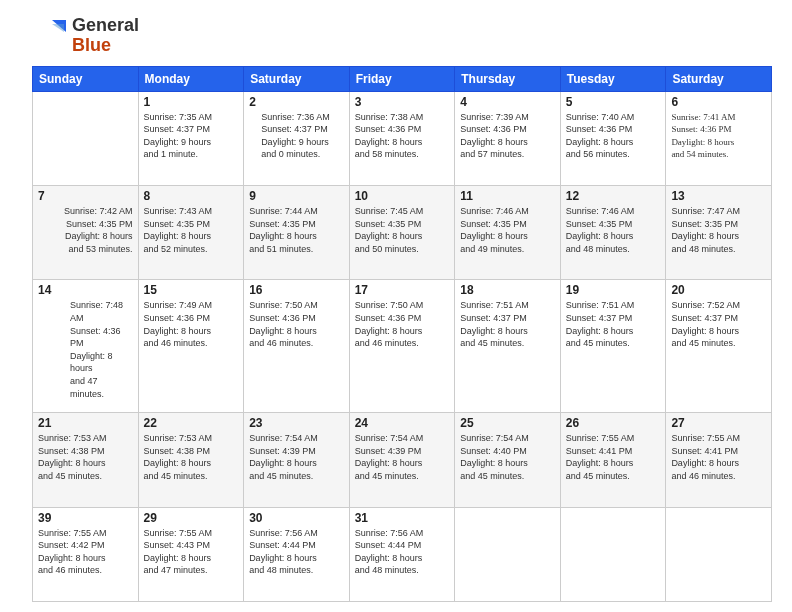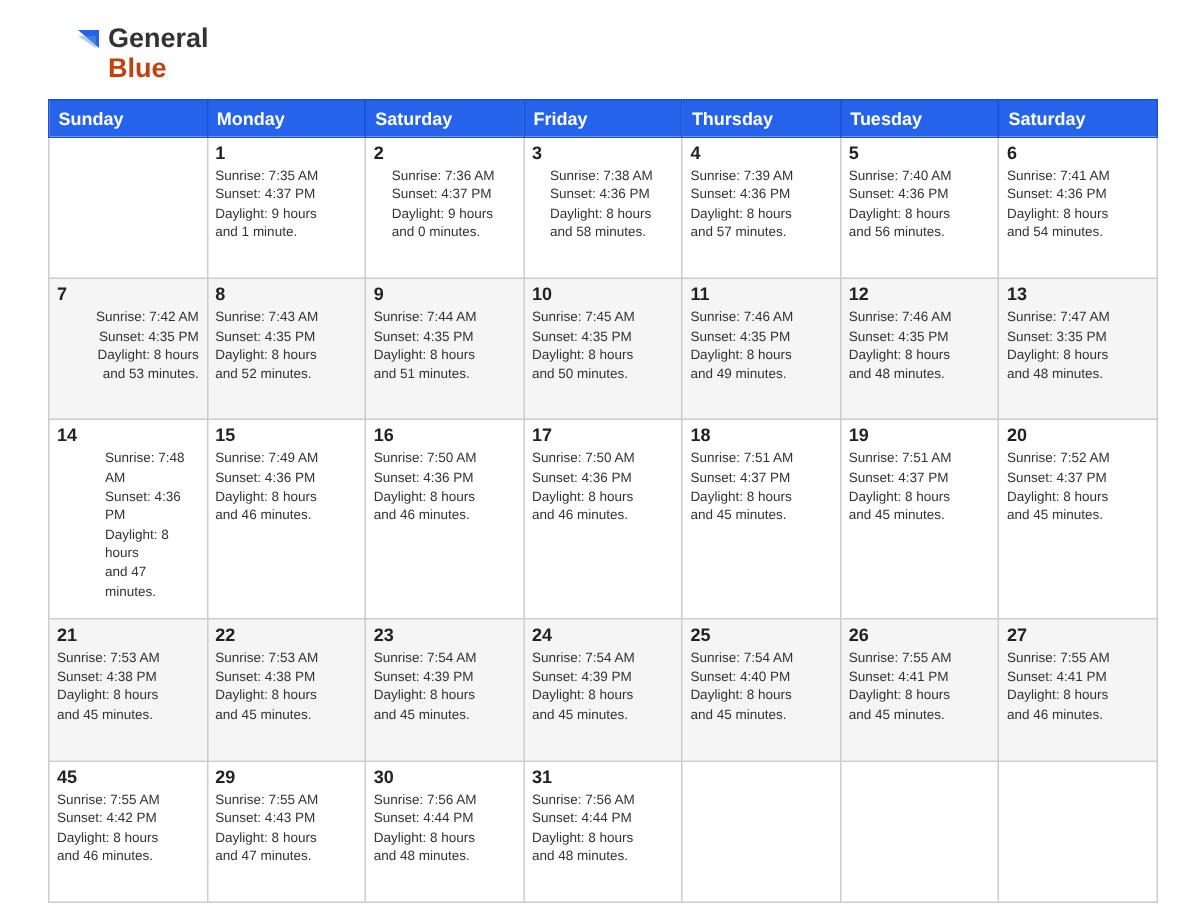--- a/index.html
+++ b/index.html
@@ -141,42 +141,42 @@
           </td>
           <td>
             <span class="day-number">2</span>
             <div class="cell-text" style="white-space: pre-line; margin-left: 12px;">Sunrise: 7:36 AM
 Sunset: 4:37 PM
 Daylight: 9 hours
 and 0 minutes.</div>
           </td>
           <td>
             <span class="day-number">3</span>
-            <div class="cell-text" style="white-space: pre-line; margin-left: 12px;">Sunrise: 7:38 AM
+            <div class="cell-text" style="white-space: pre-line;">Sunrise: 7:38 AM
 Sunset: 4:36 PM
 Daylight: 8 hours
 and 58 minutes.</div>
           </td>
           <td>
             <span class="day-number">4</span>
             <div class="cell-text" style="white-space: pre-line;">Sunrise: 7:39 AM
 Sunset: 4:36 PM
 Daylight: 8 hours
 and 57 minutes.</div>
           </td>
           <td>
             <span class="day-number">5</span>
             <div class="cell-text" style="white-space: pre-line;">Sunrise: 7:40 AM
 Sunset: 4:36 PM
 Daylight: 8 hours
 and 56 minutes.</div>
           </td>
           <td>
             <span class="day-number">6</span>
-            <div class="cell-text" style="white-space: pre-line;">Sunrise: 7:41 AM
+            <div class="cell-text" style="white-space: pre-line; font-family: Liberation Serif, serif;">Sunrise: 7:41 AM
 Sunset: 4:36 PM
 Daylight: 8 hours
 and 54 minutes.</div>
           </td>
         </tr>
         <tr>
           <td>
             <span class="day-number">7</span>
             <div class="cell-text" style="white-space: pre-line; text-align: right;">Sunrise: 7:42 AM
 Sunset: 4:35 PM
@@ -323,21 +323,21 @@
           <td>
             <span class="day-number">27</span>
             <div class="cell-text" style="white-space: pre-line;">Sunrise: 7:55 AM
 Sunset: 4:41 PM
 Daylight: 8 hours
 and 46 minutes.</div>
           </td>
         </tr>
         <tr>
           <td>
-            <span class="day-number">45</span>
+            <span class="day-number">39</span>
             <div class="cell-text" style="white-space: pre-line;">Sunrise: 7:55 AM
 Sunset: 4:42 PM
 Daylight: 8 hours
 and 46 minutes.</div>
           </td>
           <td>
             <span class="day-number">29</span>
             <div class="cell-text" style="white-space: pre-line;">Sunrise: 7:55 AM
 Sunset: 4:43 PM
 Daylight: 8 hours

